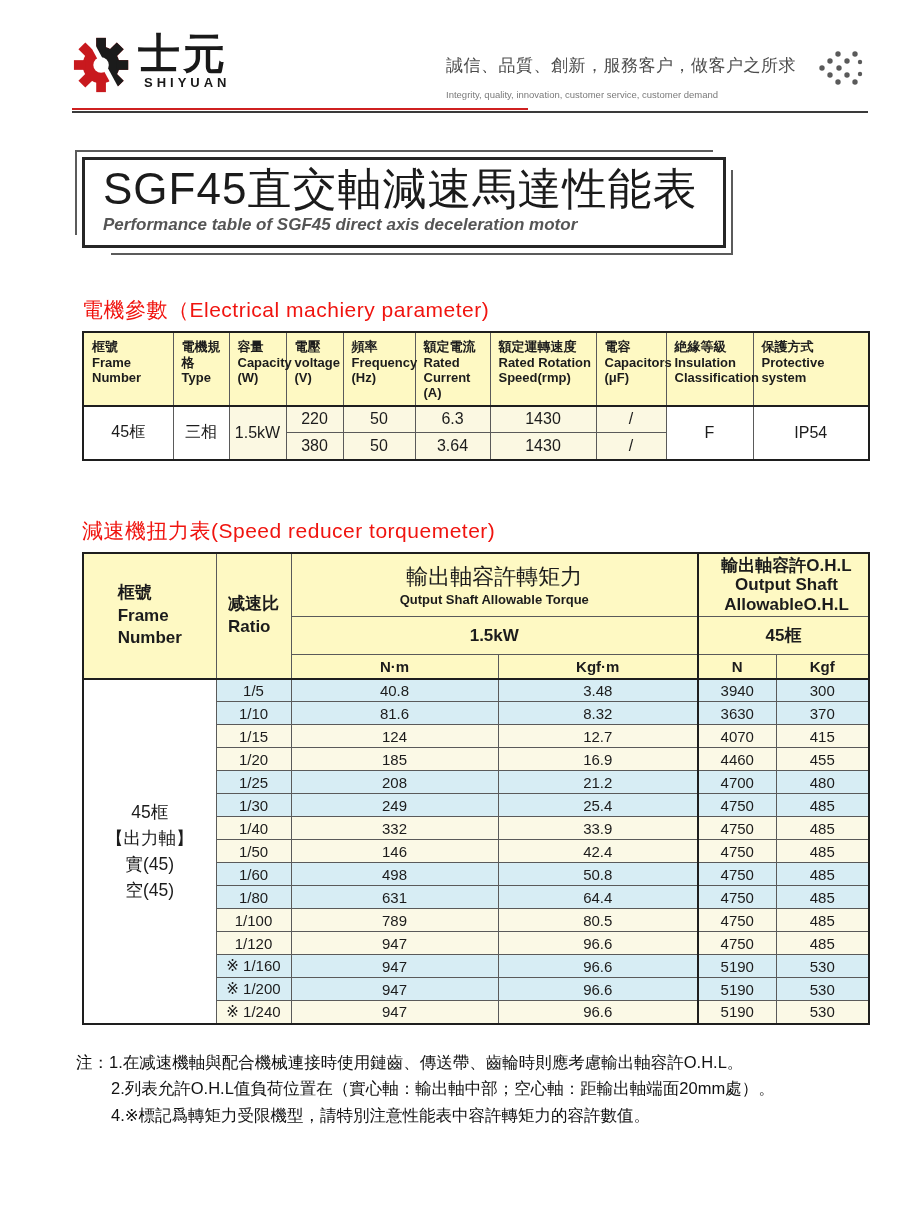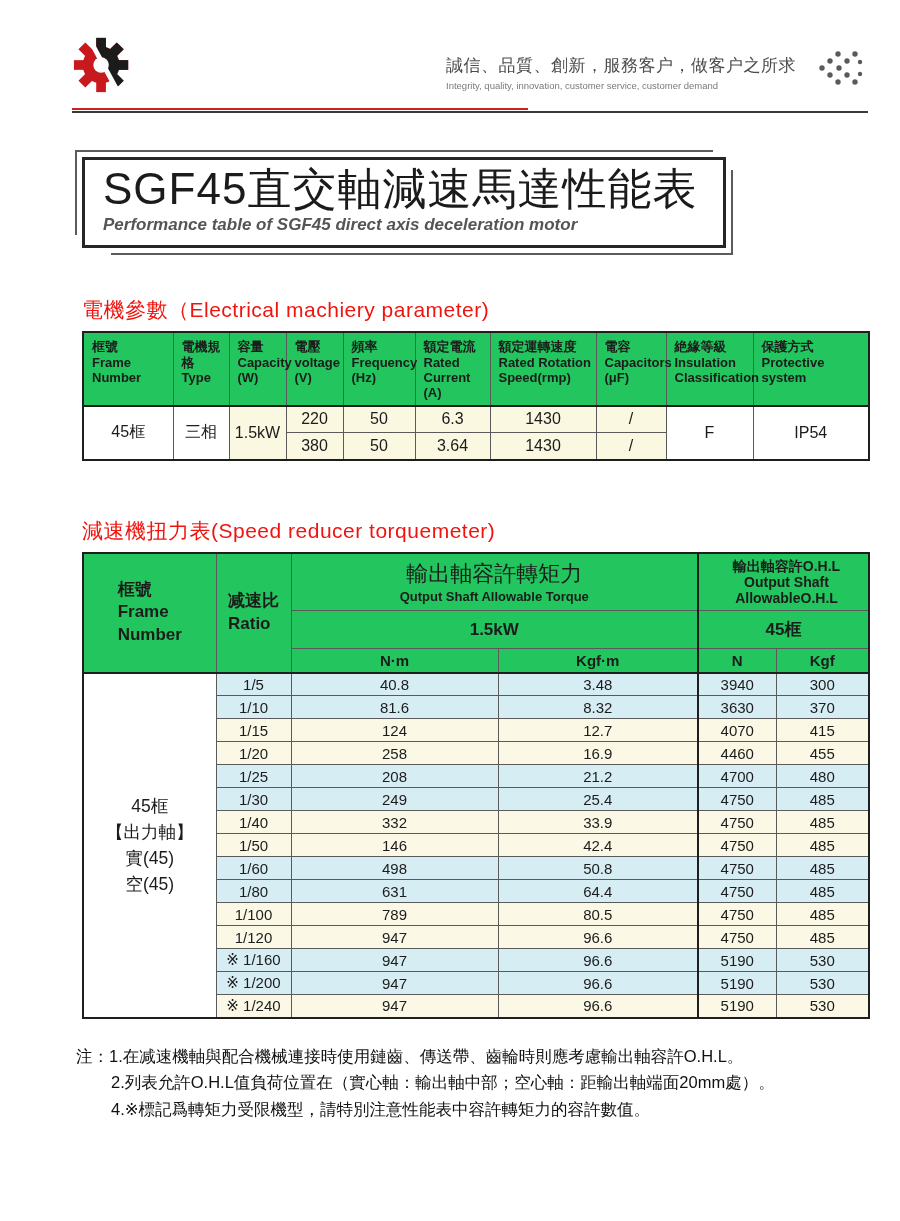--- a/index.html
+++ b/index.html
@@ -13,21 +13,21 @@
 
   
   .hdr { display:flex; align-items:flex-start; padding:34px 36px 0 72px; }
   .logo { display:flex; align-items:flex-start; }
   .brand { margin-left:4px; }
   .brand-cn { font-size:42px; font-weight:bold; line-height:.95; letter-spacing:3px; color:#191919; }
   .brand-en { font-size:13px; font-weight:bold; letter-spacing:4px; color:#191919; margin:1px 0 0 6px; }
   .hdr-spacer { flex:1; }
   .slogan { margin-top:20px; }
   .slogan-cn { font-size:17px; color:#4c4c4c; letter-spacing:.5px; }
-  .slogan-en { font-size:9.5px; color:#7a7a7a; margin-top:3px; }
+  .slogan-en { font-size:9.5px; color:#7a7a7a; margin-top:12px; }
   .chevrons { margin:16px 0 0 22px; }
   .hdr-rule { position:relative; height:7px; margin:8px 32px 0 72px; }
   .rule-red  { position:absolute; left:0; top:0; width:456px; height:2px; background:#cf2020; }
   .rule-dark { position:absolute; left:0; top:3px; right:0; height:2px; background:#3a3a3a; }
 
   
   .title-wrap { margin:42px 0 0 82px; }
   .title-box { position:relative; display:inline-block; border:3px solid #262626;
                padding:6px 26px 10px 18px; background:#fff; }
   .title-box::before { content:""; position:absolute; top:-10px; left:-10px; right:10px; bottom:10px;
@@ -39,36 +39,36 @@
 
   
   .sec-head { color:#f0140f; font-size:21px; font-weight:normal; margin:0 0 7px 82px; letter-spacing:.5px; }
   .sec1 { margin-top:48px; }
   .sec2 { margin-top:56px; }
 
   
   table { border-collapse:collapse; table-layout:fixed; margin-left:82px; width:786px;
           border:2px solid #1e1e1e; }
   th, td { border:1px solid #5a5a5a; padding:0; }
-  thead th { background:#22c55e; font-weight:bold; vertical-align:top; text-align:left; }
+  thead th { background:#fef9c3; font-weight:bold; vertical-align:top; text-align:left; }
 
   
   .motor-table thead th { font-size:13px; line-height:1.18; padding:6px 3px 4px 8px; height:66px; }
   .motor-table tbody td { font-size:16px; text-align:center; height:27px; background:#fff; }
   .motor-table td.bg-y { background:#fbf8e2; }
   .motor-table thead { border-bottom:2px solid #1e1e1e; }
 
   
   .torque-table thead th { text-align:center; vertical-align:middle; }
   .torque-table .th-frame, .torque-table .th-ratio { font-size:17px; font-weight:bold; line-height:1.3; }
   .torque-table .th-frame span, .torque-table .th-ratio span { display:inline-block; text-align:left; }
   .th-grp { height:58px; }
   .grp-cn { font-size:22px; font-weight:normal; }
   .grp-en { font-size:13px; font-weight:bold; }
-  .th-ohl { text-align:left; padding:2px 2px 2px 8px !important; font-size:14px; line-height:1.15; }
+  .th-ohl { text-align:left; padding:2px 2px 2px 8px !important; font-size:17px; line-height:1.15; }
   .th-power { height:38px; font-size:17px; }
   .th-unit { height:24px; font-size:15px; }
   .b-left { border-left:2px solid #1e1e1e !important; }
   .torque-table thead { border-bottom:2px solid #1e1e1e; }
   .torque-table tbody td { font-size:15px; text-align:center; height:23px; }
   .torque-table tbody tr.tone-blue td { background:#d7edf4;margin-left:16px; }
   .torque-table tbody tr.tone-yellow td { background:#fbf9e6; }
   .torque-table tbody td.frame-cell { background:#ffffff !important; font-size:17.5px;
         line-height:1.5; vertical-align:middle; }
 
@@ -111,20 +111,24 @@
             <rect x="46" y="27" width="12" height="10"></rect>
             <rect x="25" y="4" width="10" height="12" transform="rotate(45 30 32)"></rect>
             <rect x="25" y="48" width="10" height="12" transform="rotate(45 30 32)"></rect>
             <rect x="2" y="27" width="12" height="10" transform="rotate(45 30 32)"></rect>
             <rect x="46" y="27" width="12" height="10" transform="rotate(45 30 32)"></rect>
           </g>
           <line x1="14" y1="-2" x2="52" y2="68" stroke="#ffffff" stroke-width="5"></line>
           <circle cx="30" cy="32" r="8" fill="#ffffff"></circle>
         </svg>
       </span>
+      <div class="brand">
+        <div class="brand-cn">士元</div>
+        <div class="brand-en">SHIYUAN</div>
+      </div>
     </div>
     <div class="hdr-spacer"></div>
     <div class="slogan">
       <div class="slogan-cn">誠信、品質、創新，服務客户，做客户之所求</div>
       <div class="slogan-en">Integrity, quality, innovation, customer service, customer demand</div>
     </div>
     <div class="chevrons">
       <svg width="46" height="40" viewBox="0 0 46 40" fill="#5a5a5a">
         <circle cx="20" cy="4" r="2.7"></circle>
           <circle cx="12" cy="11" r="2.7"></circle>
@@ -281,21 +285,21 @@
         </tr>
         <tr class="tone-yellow">
           <td>1/15</td>
           <td>124</td>
           <td>12.7</td>
           <td class="b-left">4070</td>
           <td>415</td>
         </tr>
         <tr class="tone-yellow">
           <td>1/20</td>
-          <td>258</td>
+          <td>185</td>
           <td>16.9</td>
           <td class="b-left">4460</td>
           <td>455</td>
         </tr>
         <tr class="tone-blue">
           <td>1/25</td>
           <td>208</td>
           <td>21.2</td>
           <td class="b-left">4700</td>
           <td>480</td>

